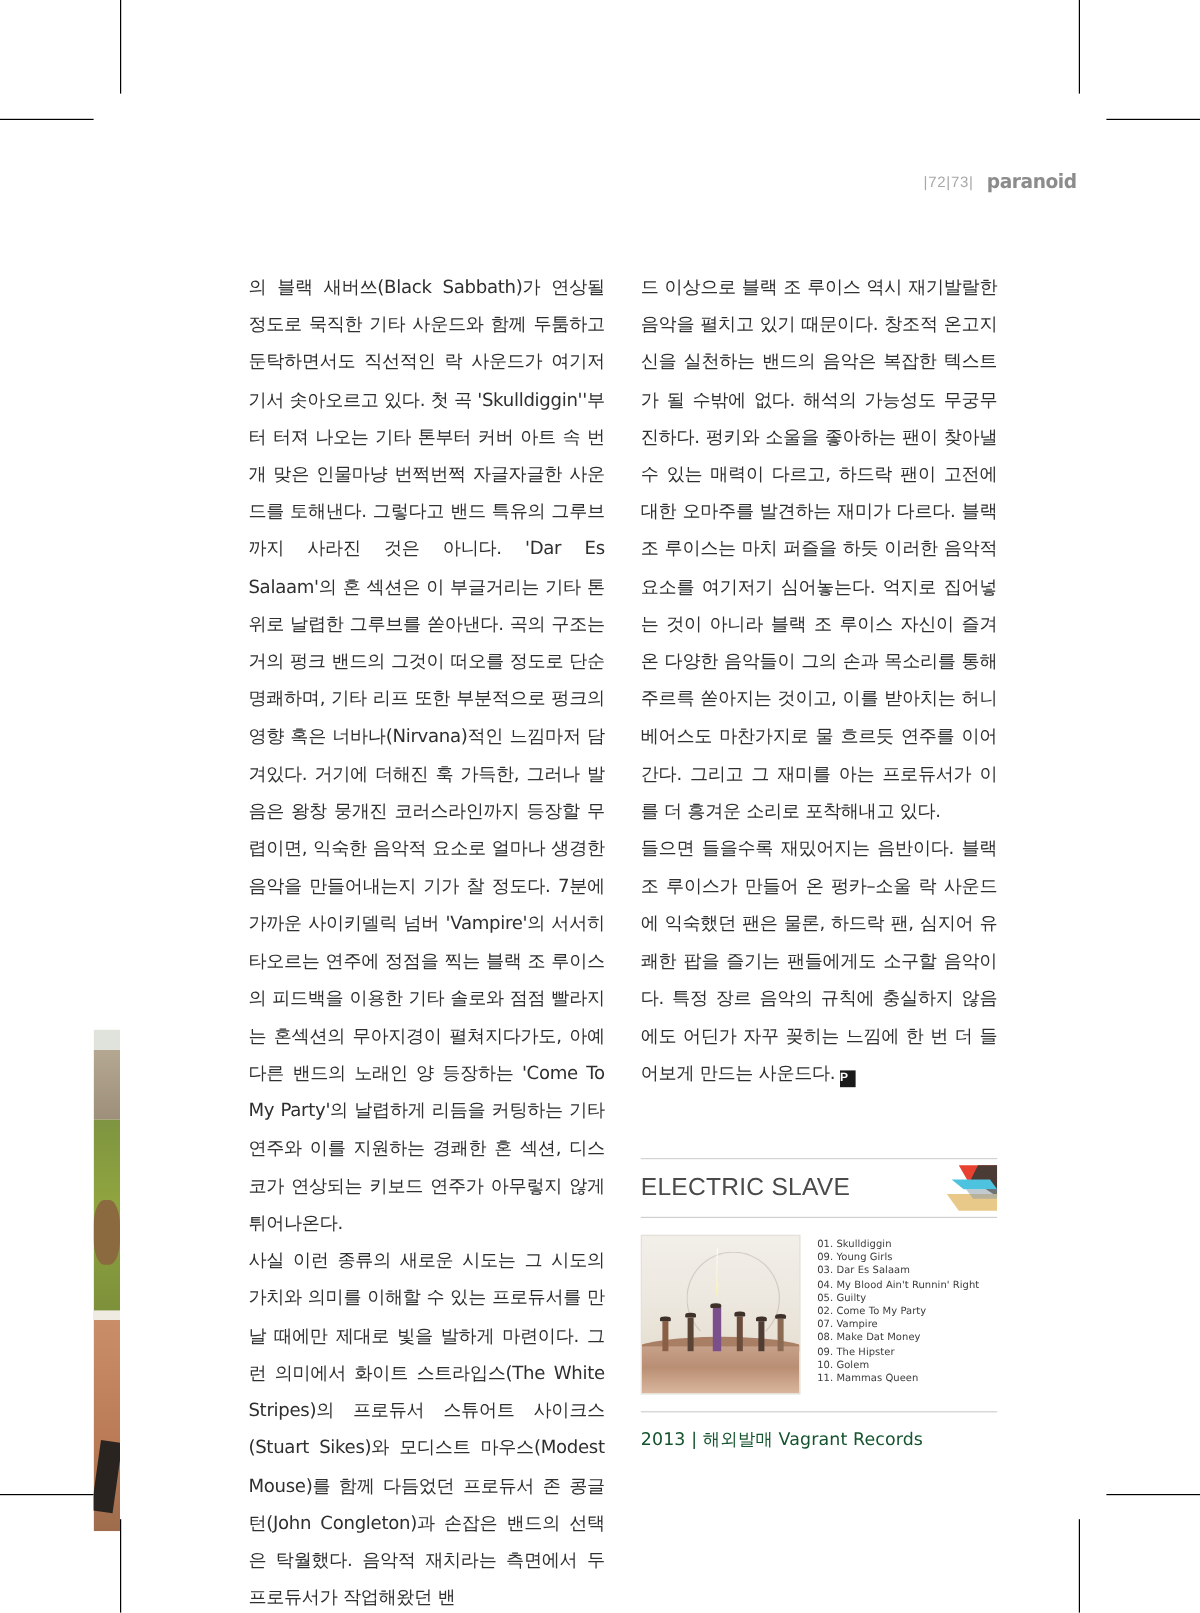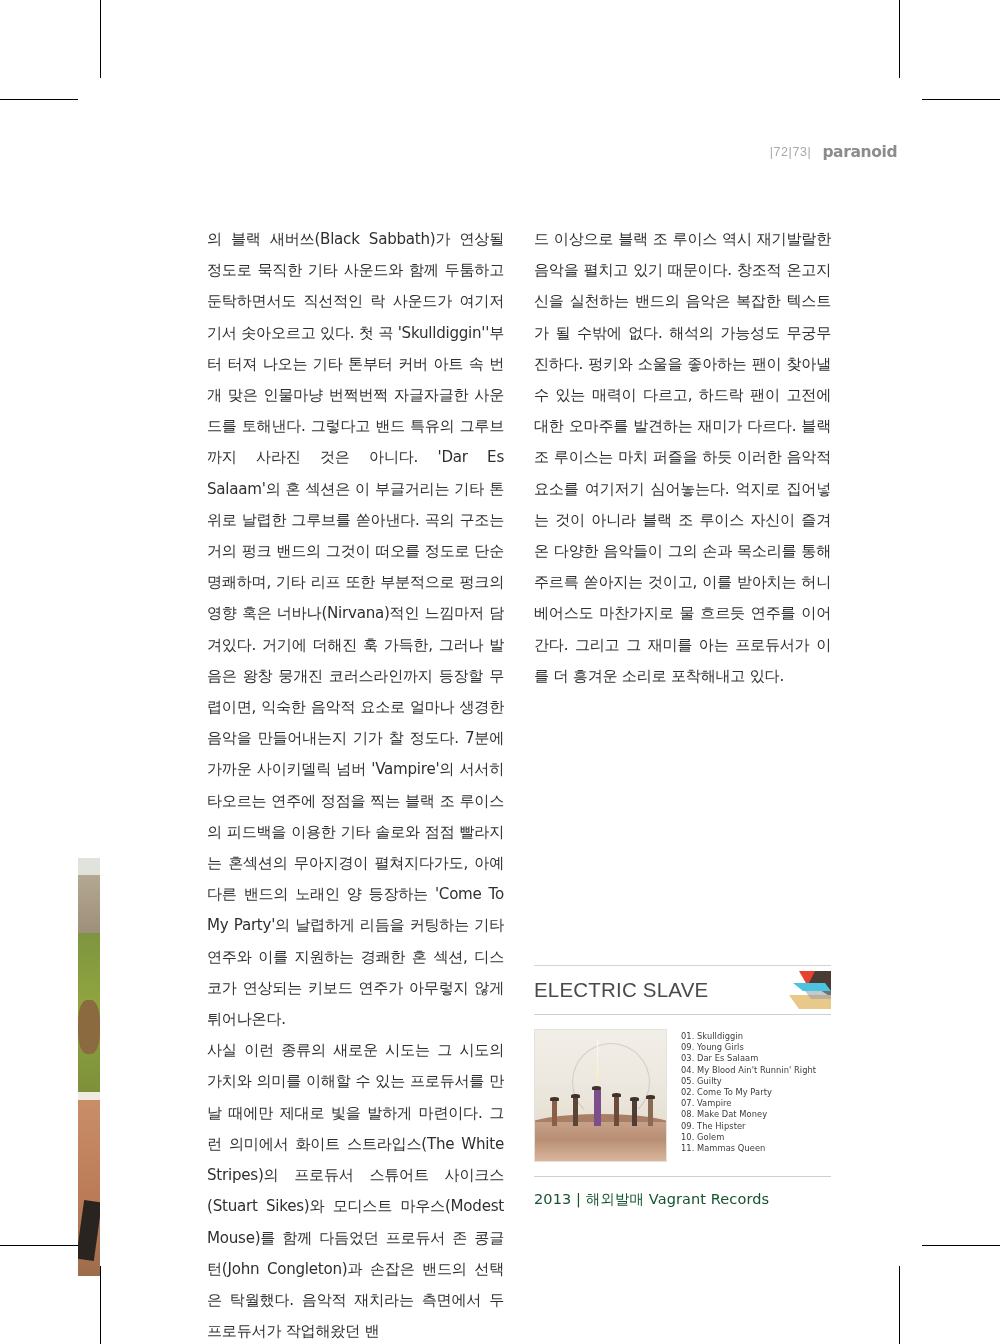--- a/index.html
+++ b/index.html
@@ -257,20 +257,21 @@
   <span class="masthead">paranoid</span>
 </div>
 
 <div class="col col-left">
   <p>의 블랙 새버쓰(Black Sabbath)가 연상될 정도로 묵직한 기타 사운드와 함께 두툼하고 둔탁하면서도 직선적인 락 사운드가 여기저기서 솟아오르고 있다. 첫 곡 'Skulldiggin''부터 터져 나오는 기타 톤부터 커버 아트 속 번개 맞은 인물마냥 번쩍번쩍 자글자글한 사운드를 토해낸다. 그렇다고 밴드 특유의 그루브까지 사라진 것은 아니다. 'Dar Es Salaam'의 혼 섹션은 이 부글거리는 기타 톤 위로 날렵한 그루브를 쏟아낸다. 곡의 구조는 거의 펑크 밴드의 그것이 떠오를 정도로 단순 명쾌하며, 기타 리프 또한 부분적으로 펑크의 영향 혹은 너바나(Nirvana)적인 느낌마저 담겨있다. 거기에 더해진 훅 가득한, 그러나 발음은 왕창 뭉개진 코러스라인까지 등장할 무렵이면, 익숙한 음악적 요소로 얼마나 생경한 음악을 만들어내는지 기가 찰 정도다. 7분에 가까운 사이키델릭 넘버 'Vampire'의 서서히 타오르는 연주에 정점을 찍는 블랙 조 루이스의 피드백을 이용한 기타 솔로와 점점 빨라지는 혼섹션의 무아지경이 펼쳐지다가도, 아예 다른 밴드의 노래인 양 등장하는 'Come To My Party'의 날렵하게 리듬을 커팅하는 기타 연주와 이를 지원하는 경쾌한 혼 섹션, 디스코가 연상되는 키보드 연주가 아무렇지 않게 튀어나온다.</p>
   <p>사실 이런 종류의 새로운 시도는 그 시도의 가치와 의미를 이해할 수 있는 프로듀서를 만날 때에만 제대로 빛을 발하게 마련이다. 그런 의미에서 화이트 스트라입스(The White Stripes)의 프로듀서 스튜어트 사이크스(Stuart Sikes)와 모디스트 마우스(Modest Mouse)를 함께 다듬었던 프로듀서 존 콩글턴(John Congleton)과 손잡은 밴드의 선택은 탁월했다. 음악적 재치라는 측면에서 두 프로듀서가 작업해왔던 밴</p>
 </div>
 
 <div class="col col-right">
   <p>드 이상으로 블랙 조 루이스 역시 재기발랄한 음악을 펼치고 있기 때문이다. 창조적 온고지신을 실천하는 밴드의 음악은 복잡한 텍스트가 될 수밖에 없다. 해석의 가능성도 무궁무진하다. 펑키와 소울을 좋아하는 팬이 찾아낼 수 있는 매력이 다르고, 하드락 팬이 고전에 대한 오마주를 발견하는 재미가 다르다. 블랙 조 루이스는 마치 퍼즐을 하듯 이러한 음악적 요소를 여기저기 심어놓는다. 억지로 집어넣는 것이 아니라 블랙 조 루이스 자신이 즐겨온 다양한 음악들이 그의 손과 목소리를 통해 주르륵 쏟아지는 것이고, 이를 받아치는 허니베어스도 마찬가지로 물 흐르듯 연주를 이어간다. 그리고 그 재미를 아는 프로듀서가 이를 더 흥겨운 소리로 포착해내고 있다.</p>
+  <p><span>들으면 들을수록 재밌어지는 음반이다. 블랙 조 루이스가 만들어 온 펑카–소울 락 사운드에 익숙했던 팬은 물론, 하드락 팬, 심지어 유쾌한 팝을 즐기는 팬들에게도 소구할 음악이다. 특정 장르 음악의 규칙에 충실하지 않음에도 어딘가 자꾸 꽂히는 느낌에 한 번 더 들어보게 만드는 사운드다.</span><span class="endmark">P</span></p>
 </div>
 
 <div class="bleed-photo">
   <div class="bp-sky"></div>
   <div class="bp-rock"></div>
   <div class="bp-grass"></div>
   <div class="bp-brown"></div>
   <div class="bp-shirt"></div>
   <div class="bp-body"></div>
   <div class="bp-gun"></div>

